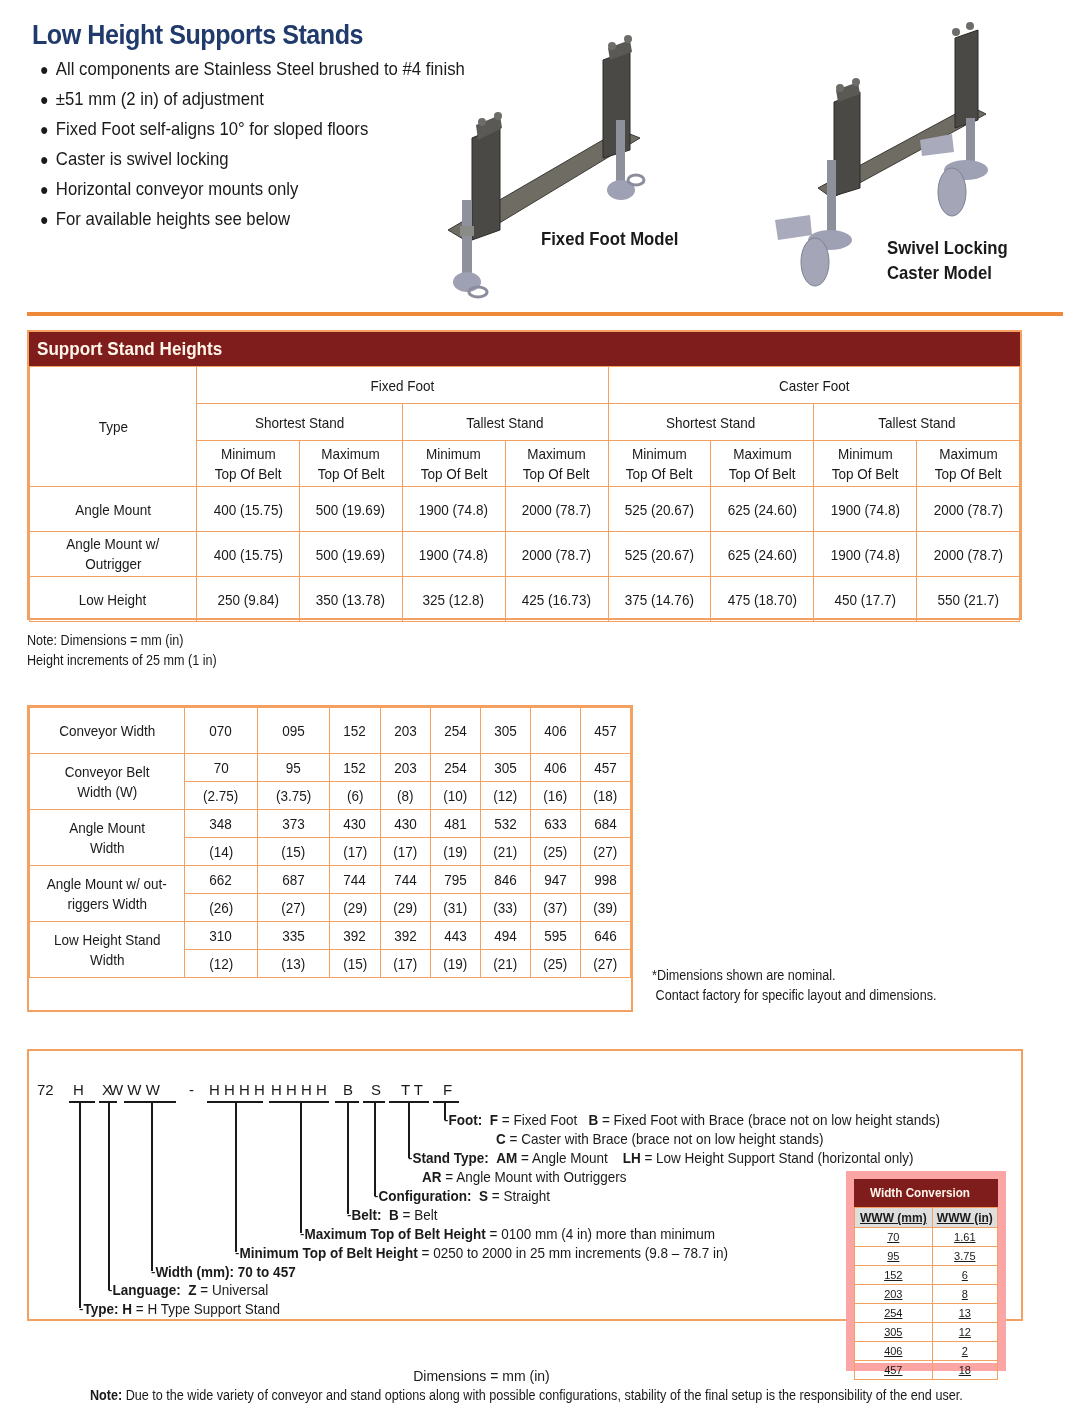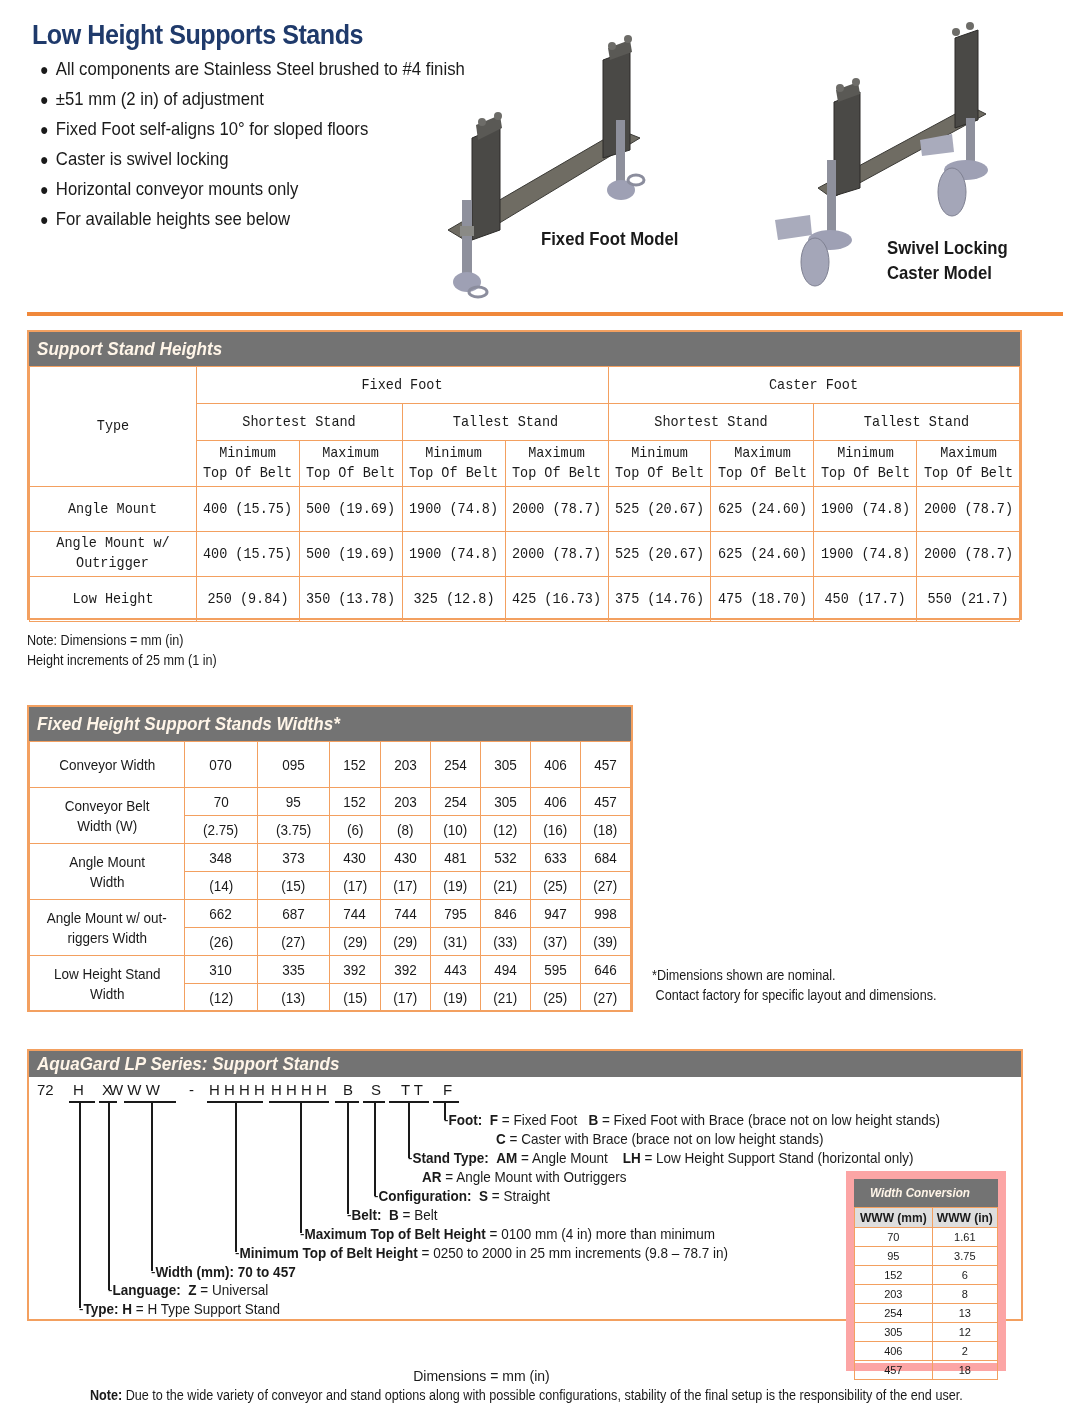--- a/index.html
+++ b/index.html
@@ -27,34 +27,34 @@
     transform: scaleX(0.88); transform-origin: left top; white-space: nowrap;
   }
 
   .illus { position: absolute; }
 
   #divider { position: absolute; left: 27px; top: 312px; width: 1036px; height: 4px; background: #f0883a; }
 
   
   .panel { position: absolute; border: 2px solid #f3a060; background: #fff; }
   .panel-header {
-    background: #737373; color: #fff5e8; font-weight: bold; font-size: 19px;
-    padding: 0 8px; white-space: nowrap; font-style: italic;
+    background: #7f1d1d; color: #fff5e8; font-weight: bold; font-size: 19px;
+    padding: 0 8px; white-space: nowrap;
   }
   .panel-header span { display: inline-block; transform: scaleX(0.9); transform-origin: left center; }
   table { border-collapse: collapse; width: 100%; }
   td {
     border: 1.5px solid #f3a060; text-align: center; font-size: 15px; padding: 0;
     white-space: nowrap;
   }
   td .t { display: inline-block; transform: scaleX(0.9); }
 
   #heights-panel { left: 27px; top: 330px; width: 995px; height: 290px; }
   #heights-panel .panel-header { height: 34px; line-height: 34px; }
-  #heights-table td { height: 37px; font-family: Liberation Mono, monospace; }
+  #heights-table td { height: 37px; }
   #heights-table tr.sub td { height: 46px; line-height: 20px; }
   #heights-table tr.data td { height: 45px; }
 
   .note { position: absolute; font-size: 14px; line-height: 20px; white-space: nowrap; transform: scaleX(0.9); transform-origin: left top; }
 
   #widths-panel { left: 27px; top: 705px; width: 606px; height: 307px; }
   #widths-panel .panel-header { height: 34px; line-height: 34px; }
   #widths-table td { height: 28px; font-size: 15px; }
   #widths-table tr.first td { height: 46px; }
   #widths-table td.label { width: 155px; line-height: 20px; }
@@ -66,21 +66,21 @@
   .code-under { position: absolute; height: 1.5px; background: #1a1a1a; top: 50px; }
   .vline { position: absolute; width: 1.5px; background: #1a1a1a; }
   .legend-text {
     position: absolute; font-size: 15px; white-space: nowrap; line-height: 18px;
     transform: scaleX(0.9); transform-origin: left top;
   }
   .legend-text b { font-weight: bold; }
 
   #conv-panel { left: 846px; top: 1171px; width: 160px; height: 200px; border: 8px solid #fca5a5; }
   #conv-panel .panel-header { height: 28px; line-height: 28px; font-size: 13px; text-align: center; padding: 0; }
-  #conv-table td { font-size: 11px; height: 19px; border: 1.5px solid #f3a060; }
+  #conv-table td { font-size: 11px; height: 19px; border: 1.5px solid #f3a060; text-decoration: underline; }
   #conv-table tr.head td { background: #dedede; font-size: 12px; font-weight: bold; height: 20px; }
 
   #dims-note { position: absolute; left: 0; width: 963px; top: 1368px; text-align: center; font-size: 14px; }
   #final-note { position: absolute; left: 90px; top: 1387px; font-size: 14px; white-space: nowrap; transform: scaleX(0.9); transform-origin: left top; }
 </style>
 </head>
 <body>
 
 <div id="page-title">Low Height Supports Stands</div>
 
@@ -206,21 +206,20 @@
   </tbody>
     </table>
 </div>
 
 <div class="note" style="left:27px;top:630px">
   <div>Note: Dimensions = mm (in)</div>
   <div>Height increments of 25 mm (1 in)</div>
 </div>
 
 <div id="widths-panel" class="panel">
-  <div class="panel-header"><span>Fixed Height Support Stands Widths*</span></div>
   <table id="widths-table">
     <tbody>
         <tr class="first">
       <td class="label"><span class="t">Conveyor Width</span></td>
       <td><span class="t">070</span></td>
       <td><span class="t">095</span></td>
       <td><span class="t">152</span></td>
       <td><span class="t">203</span></td>
       <td><span class="t">254</span></td>
       <td><span class="t">305</span></td>
@@ -318,21 +317,20 @@
   </tbody>
     </table>
 </div>
 
 <div class="note" style="left:652px;top:965px">
   <div>*Dimensions shown are nominal.</div>
   <div style="padding-left:4px">Contact factory for specific layout and dimensions.</div>
 </div>
 
 <div id="code-panel" class="panel">
-  <div class="panel-header"><span>AquaGard LP Series: Support Stands</span></div>
 
   <div style="position:absolute;left:0;top:30px;width:100%;height:30px;font-size:15px;">
     <span class="code-seg" style="left:8px">72</span>
     <span class="code-seg" style="left:44px">H</span>
     <span class="code-seg" style="left:73px">X</span>
     <span class="code-seg" style="left:80px">W W W</span>
     <span class="code-seg" style="left:160px">-</span>
     <span class="code-seg" style="left:180px">H H H H</span>
     <span class="code-seg" style="left:242px">H H H H</span>
     <span class="code-seg" style="left:314px">B</span>

